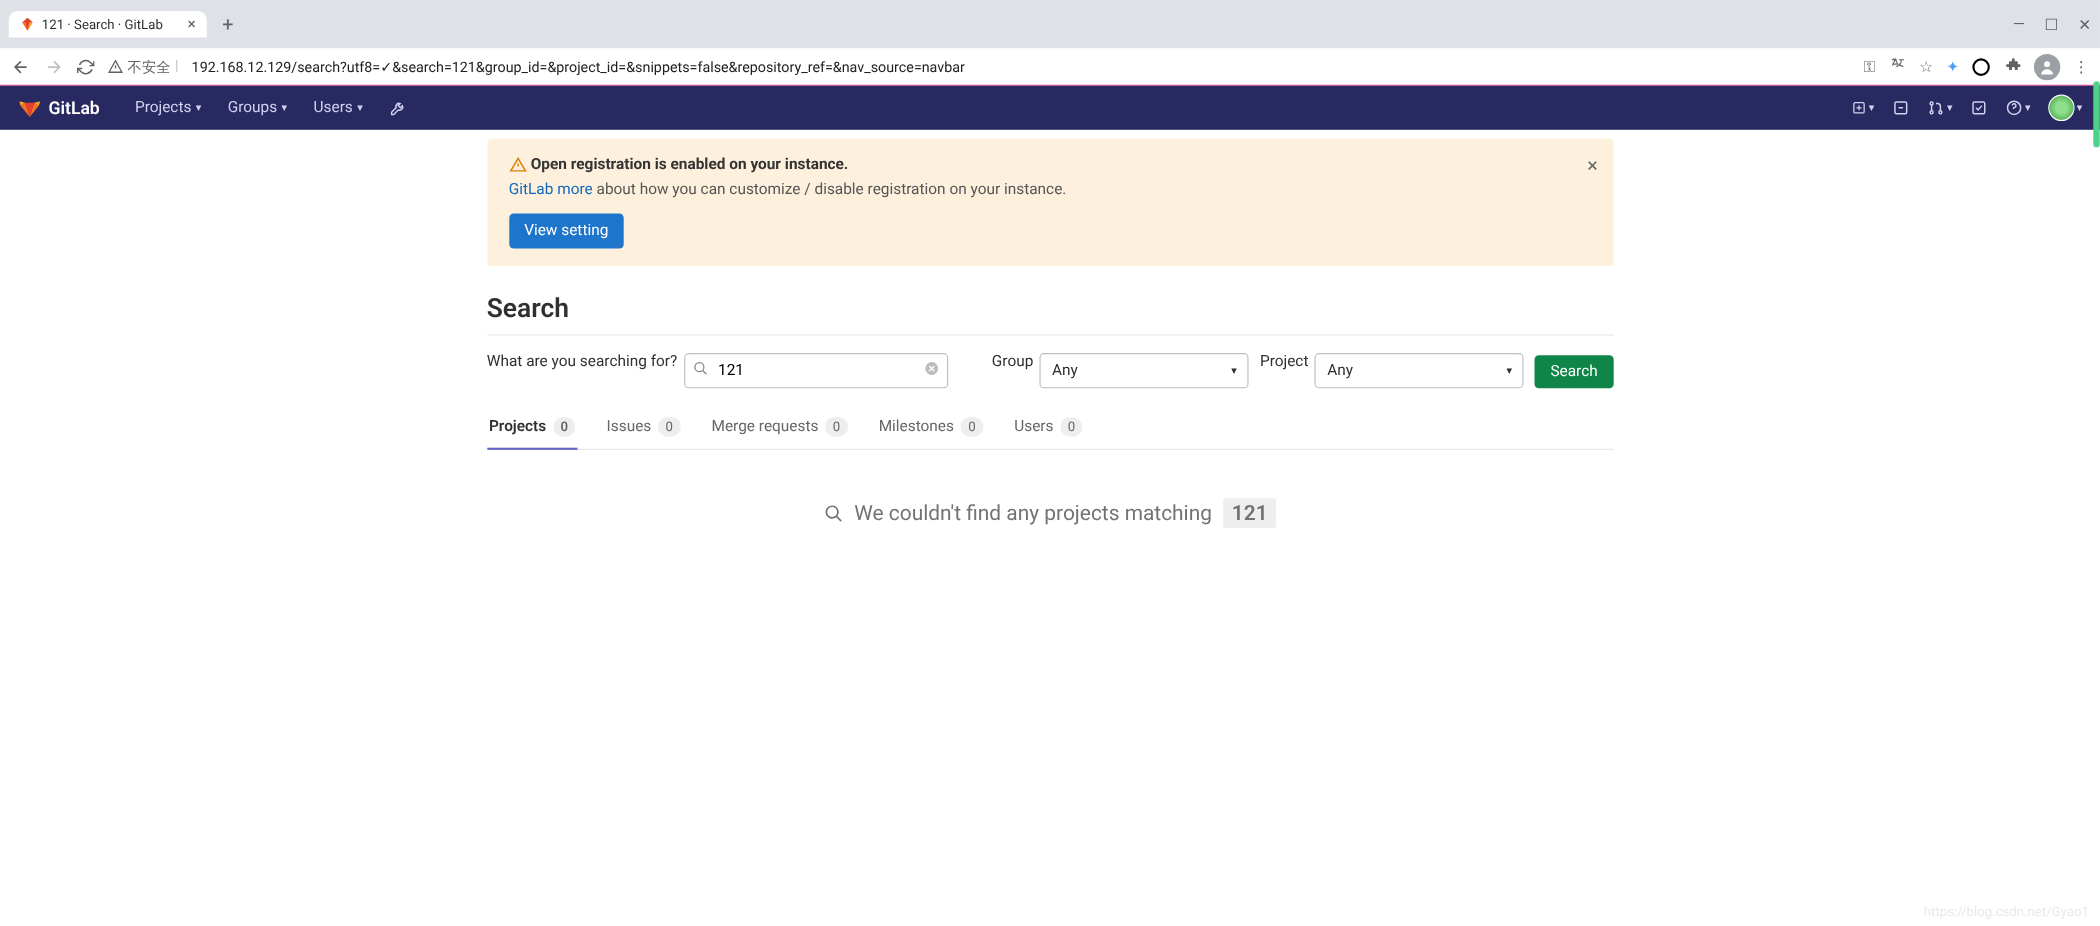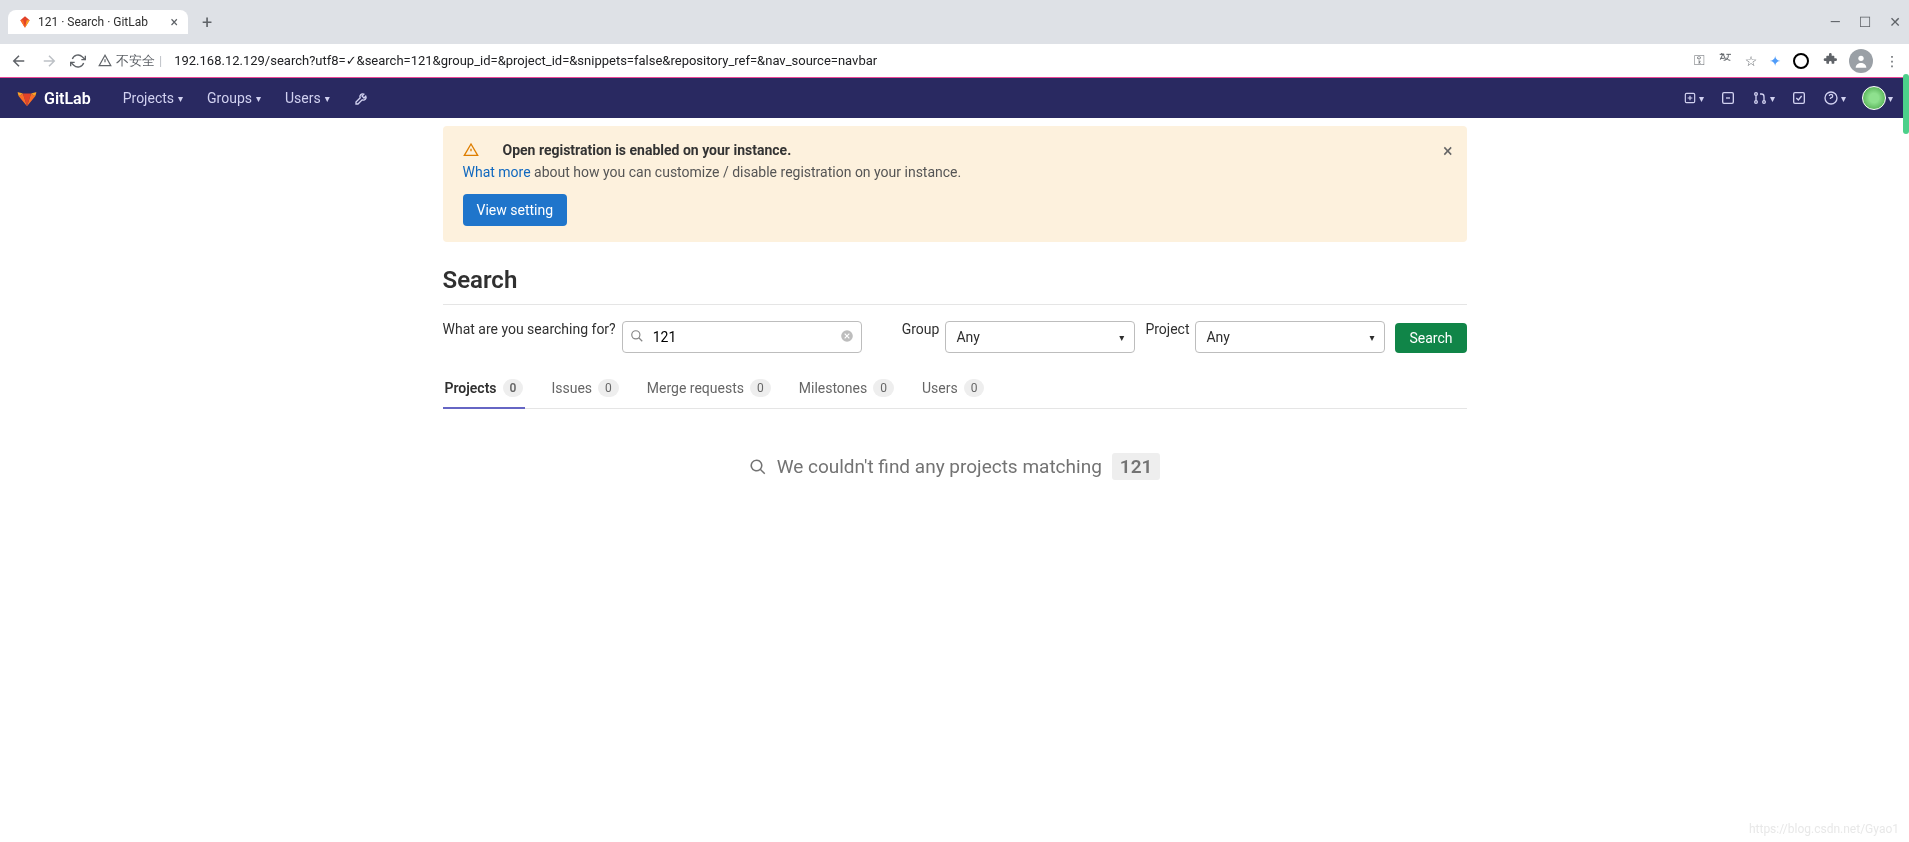--- a/index.html
+++ b/index.html
@@ -23,21 +23,21 @@
 .gitlab-nav{background:#292961;height:40px;display:flex;align-items:center;padding:0 16px;color:#fff}
 .gl-logo{display:flex;align-items:center;gap:6px;font-weight:600;font-size:16px;margin-right:20px}
 .gl-logo svg{width:22px;height:22px}
 .nav-item{padding:0 12px;font-size:14px;color:#d1d1f0;cursor:pointer;display:flex;align-items:center;gap:4px;height:40px}
 .chev-down{font-size:10px}
 .nav-right{margin-left:auto;display:flex;align-items:center;gap:16px}
 .nav-right-icon{color:#d1d1f0;cursor:pointer;display:flex;align-items:center;gap:2px}
 .user-avatar{width:24px;height:24px;border-radius:50%;background:radial-gradient(circle at 50% 50%,#8ee08e 30%,#5fb85f 70%);border:1px solid #fff}
 .content{max-width:1024px;margin:0 auto;padding:0}
 .alert{background:#fdf1dd;border-radius:4px;padding:16px 20px;margin-top:8px;position:relative}
-.alert-head{display:flex;gap:24px;margin-bottom:6px}
+.alert-head{display:flex;gap:4px;margin-bottom:6px}
 .alert-head svg{color:#de7e00}
 .alert-head b{color:#333}
 .alert-body{color:#555;margin-bottom:14px}
 .alert-body a{color:#1068bf;text-decoration:none}
 .alert-close{position:absolute;top:14px;right:14px;color:#666;cursor:pointer;font-size:18px}
 .btn-primary{background:#1f75cb;color:#fff;border:none;padding:8px 14px;border-radius:4px;font-size:14px;cursor:pointer}
 .btn-success{background:#108548;color:#fff;border:none;padding:7px 14px;border-radius:4px;font-size:14px;cursor:pointer}
 h1.page-title{font-size:24px;font-weight:600;margin:24px 0 6px;color:#303030}
 .divider{border-top:1px solid #e5e5e5;margin:10px 0 16px}
 .search-form{display:flex;gap:10px;align-items:flex-end}
@@ -198,21 +198,21 @@
 <div class="content">
   <div class="alert">
     <span class="alert-close">×</span>
     <div class="alert-head">
       <svg width="16" height="16" viewBox="0 0 24 24" fill="none" stroke="currentColor" stroke-width="2">
           <path d="M12 3 2 20h20L12 3zm0 7v4m0 3h.01"></path>
         </svg>
       <b>Open registration is enabled on your instance.</b>
     </div>
     <div class="alert-body">
-      <a href="#">What more</a><span> about how you can customize / disable registration on your instance.</span>
+      <a href="#">GitLab more</a><span> about how you can customize / disable registration on your instance.</span>
     </div>
     <button class="btn-primary">View setting</button>
   </div>
 
   <h1 class="page-title">Search</h1>
   <div class="divider"></div>
 
   <div class="search-form">
     <div class="field field-search">
       <label>What are you searching for?</label>

